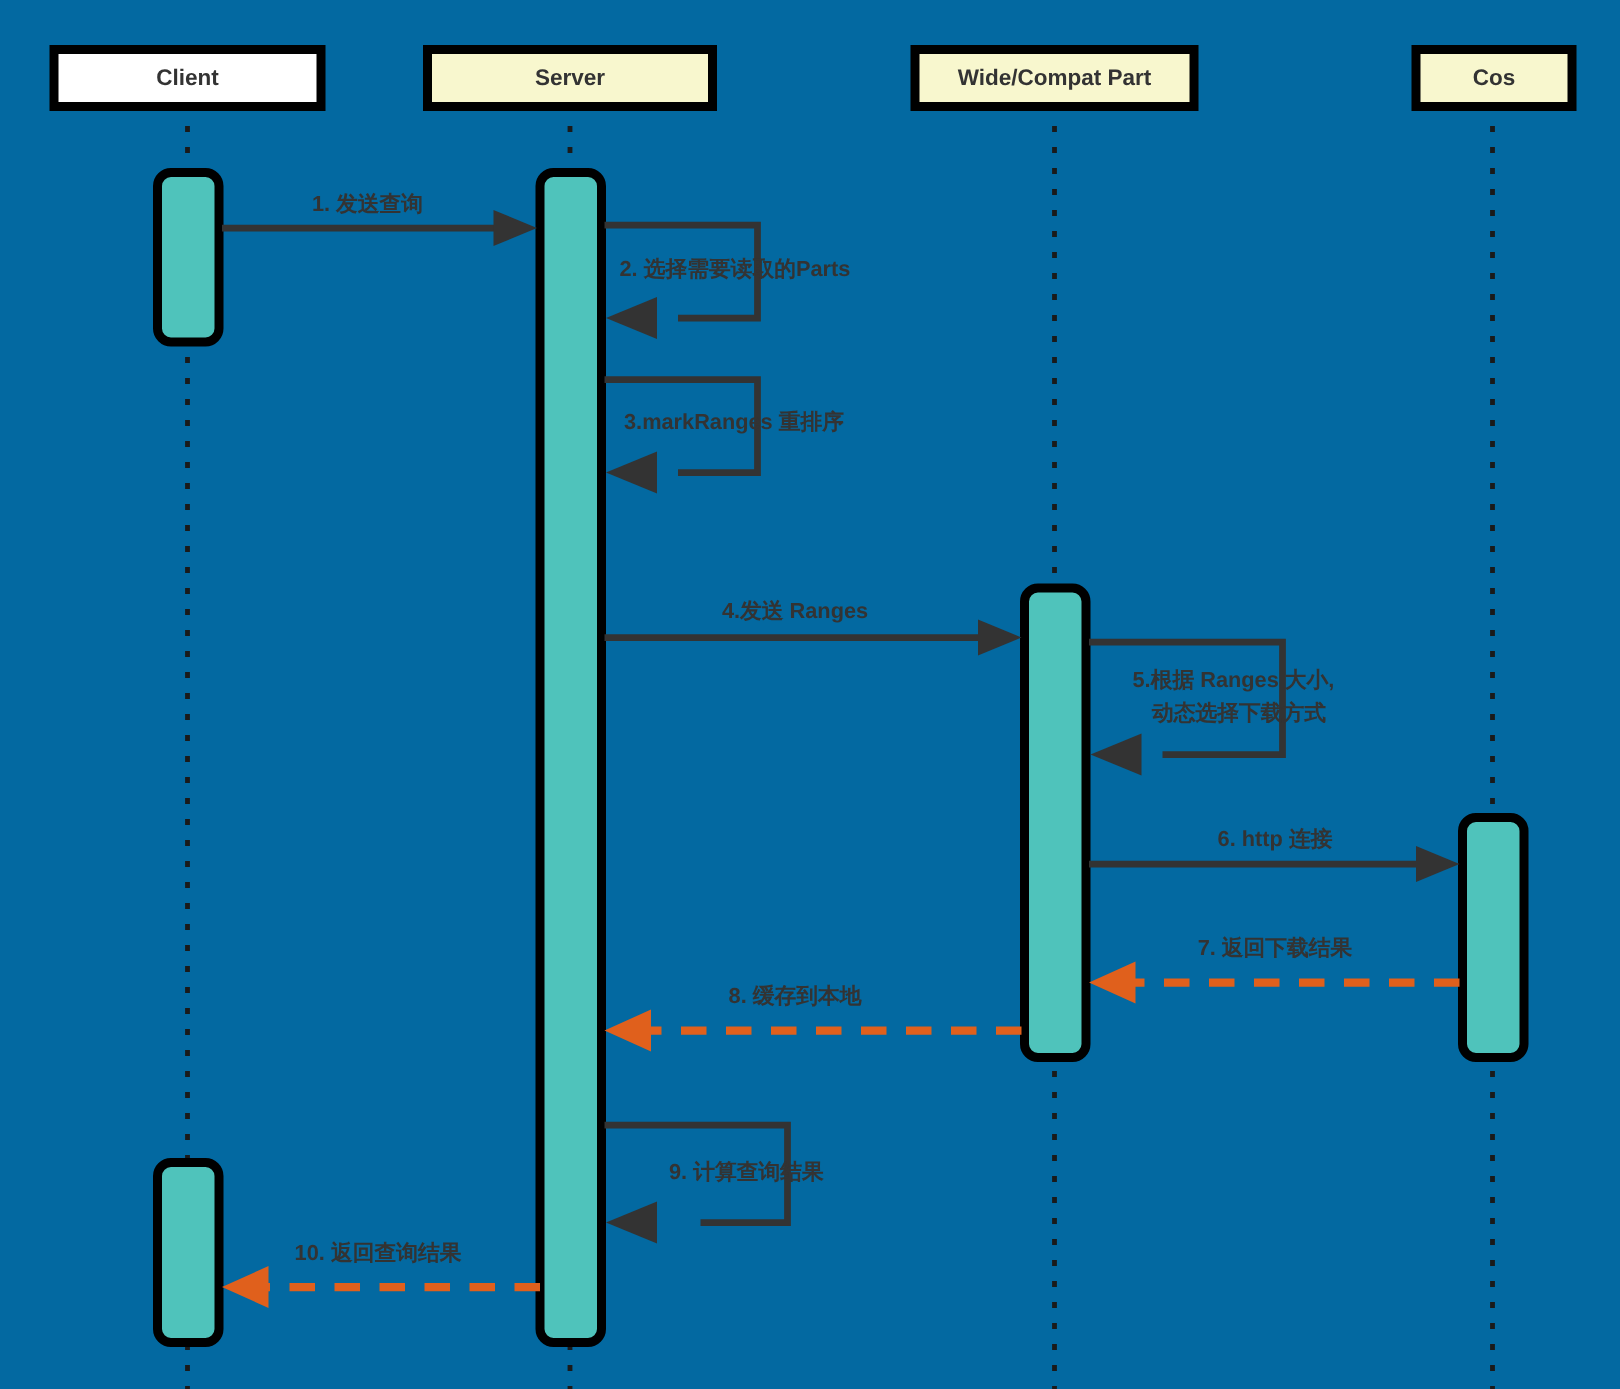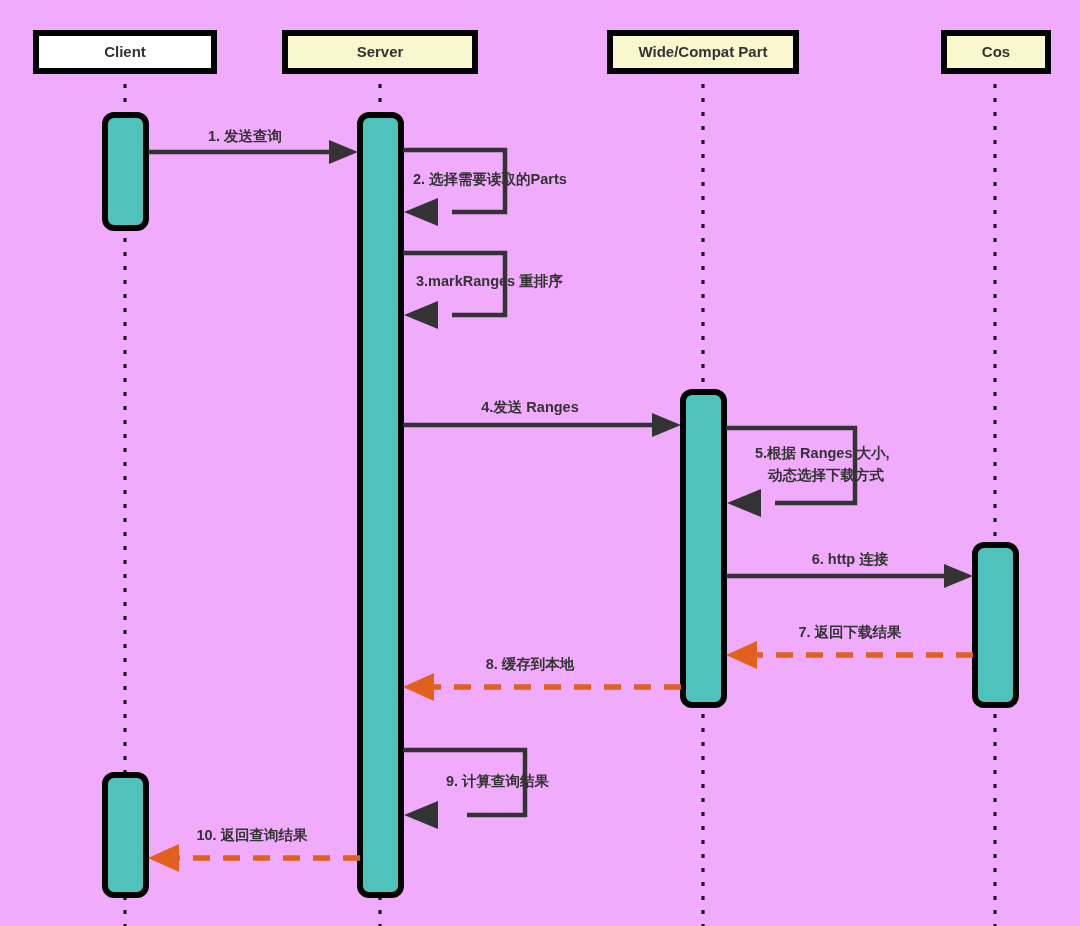--- a/index.html
+++ b/index.html
@@ -7,21 +7,21 @@
     padding: 0;
     background: #ffffff;
   }
   body {
     font-family: "Liberation Sans", "DejaVu Sans", sans-serif;
   }
   #diagram-root {
     position: relative;
     width: 1080px;
     height: 926px;
-    background: #f0abfc;
+    background: #0369a1;
     overflow: hidden;
   }
   svg#seq-svg {
     position: absolute;
     left: 0;
     top: 0;
     width: 1080px;
     height: 926px;
     display: block;
   }

